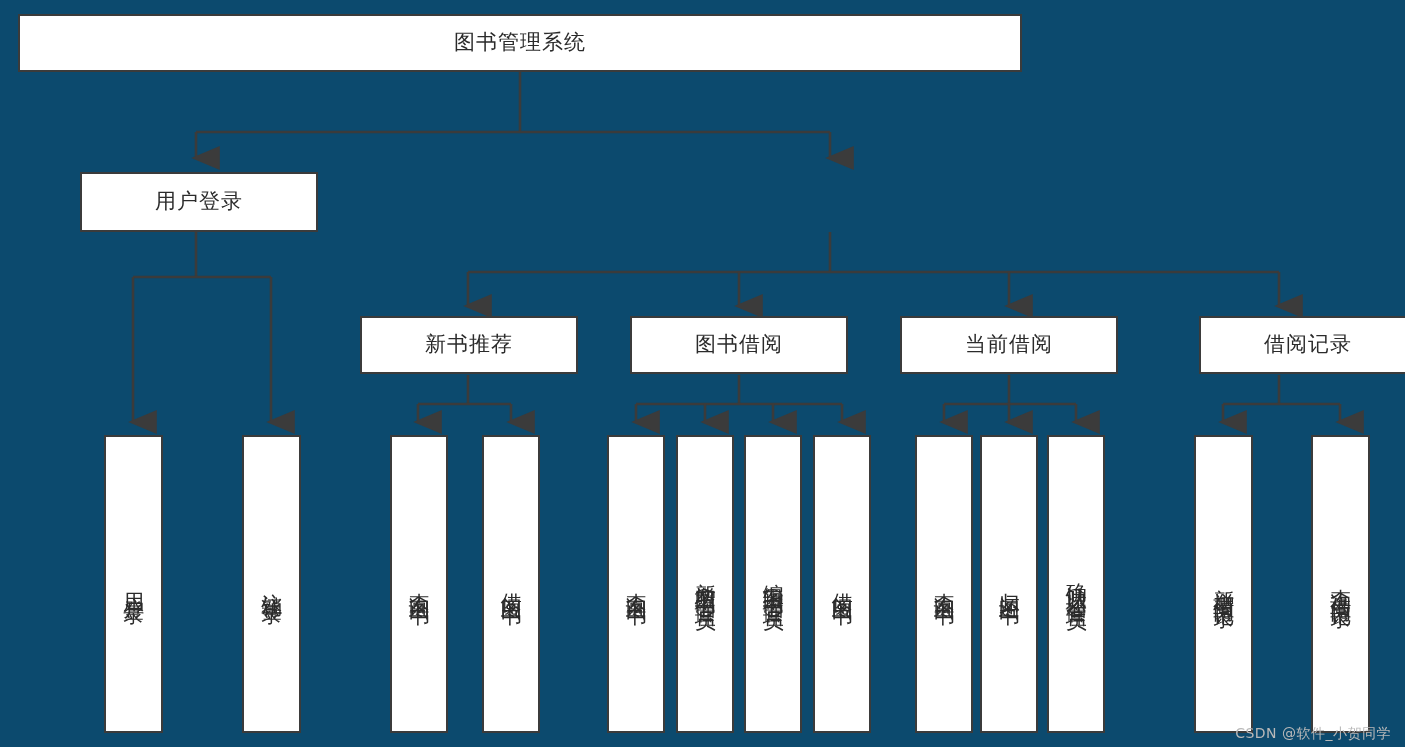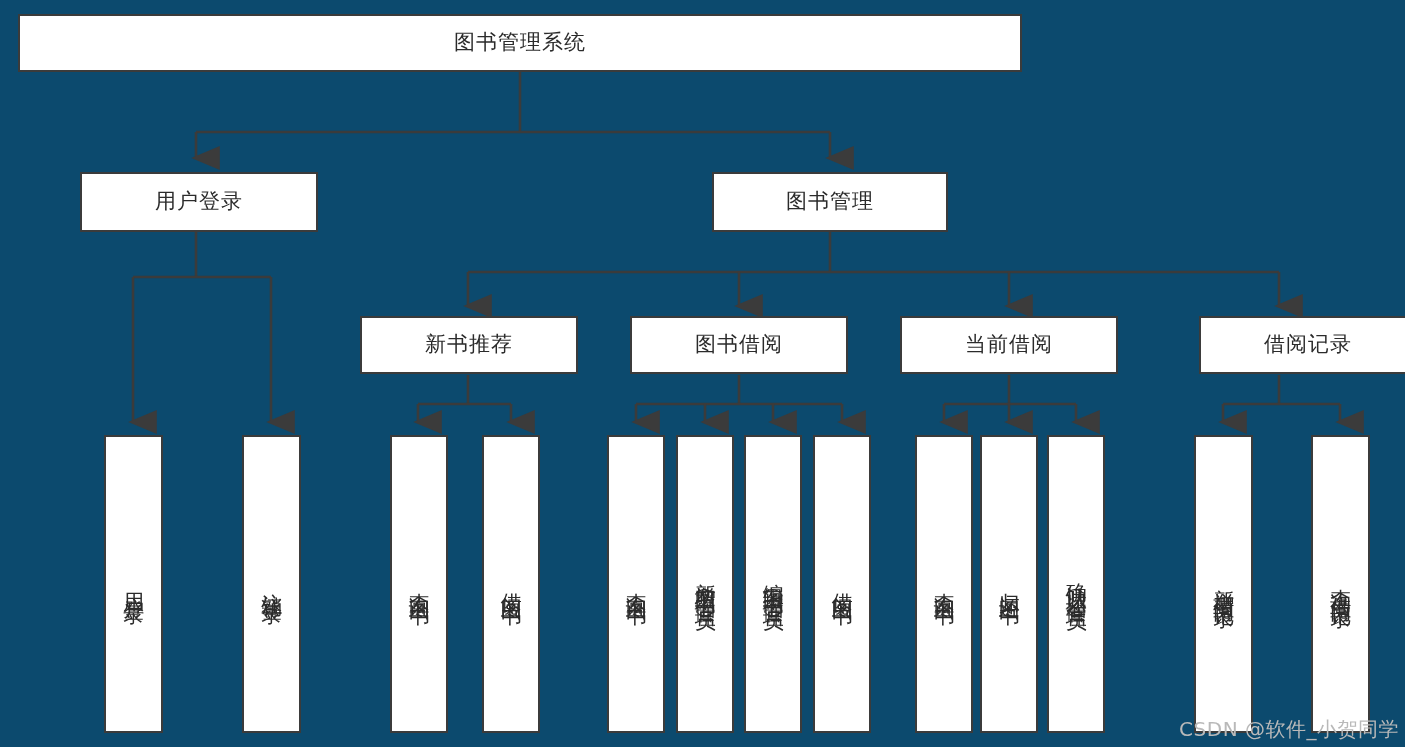--- a/index.html
+++ b/index.html
@@ -53,23 +53,23 @@
     justify-content: center;
   }
   .node.vert .vlabel {
     writing-mode: vertical-rl;
     text-orientation: upright;
     display: block;
     text-align: center;
   }
   #watermark {
     position: absolute;
-    right: 6px;
+    right: 14px;
     bottom: 4px;
-    font-size: 20px;
+    font-size: 14px;
     color: #b9b9b9;
     letter-spacing: 0.5px;
     white-space: nowrap;
     font-family: "DejaVu Sans", "Liberation Sans", sans-serif;
   }
 </style>
 </head>
 <body>
 
 <div id="canvas">
@@ -124,23 +124,20 @@
     </g>
   </svg>
 
   <div class="node horiz" style="left:18px; top:14px; width:1004px; height:58px;">
     <span>图书管理系统</span>
   </div>
 
   <div class="node horiz" style="left:80px; top:172px; width:238px; height:60px;">
     <span>用户登录</span>
   </div>
-  <div class="node horiz" style="left:712px; top:172px; width:236px; height:60px;">
-    <span>图书管理</span>
-  </div>
 
   <div class="node horiz" style="left:360px; top:316px; width:218px; height:58px;text-align:center;">
     <span>新书推荐</span>
   </div>
   <div class="node horiz" style="left:630px; top:316px; width:218px; height:58px;text-align:right;">
     <span>图书借阅</span>
   </div>
   <div class="node horiz" style="left:900px; top:316px; width:218px; height:58px;justify-content:center;">
     <span>当前借阅</span>
   </div>

